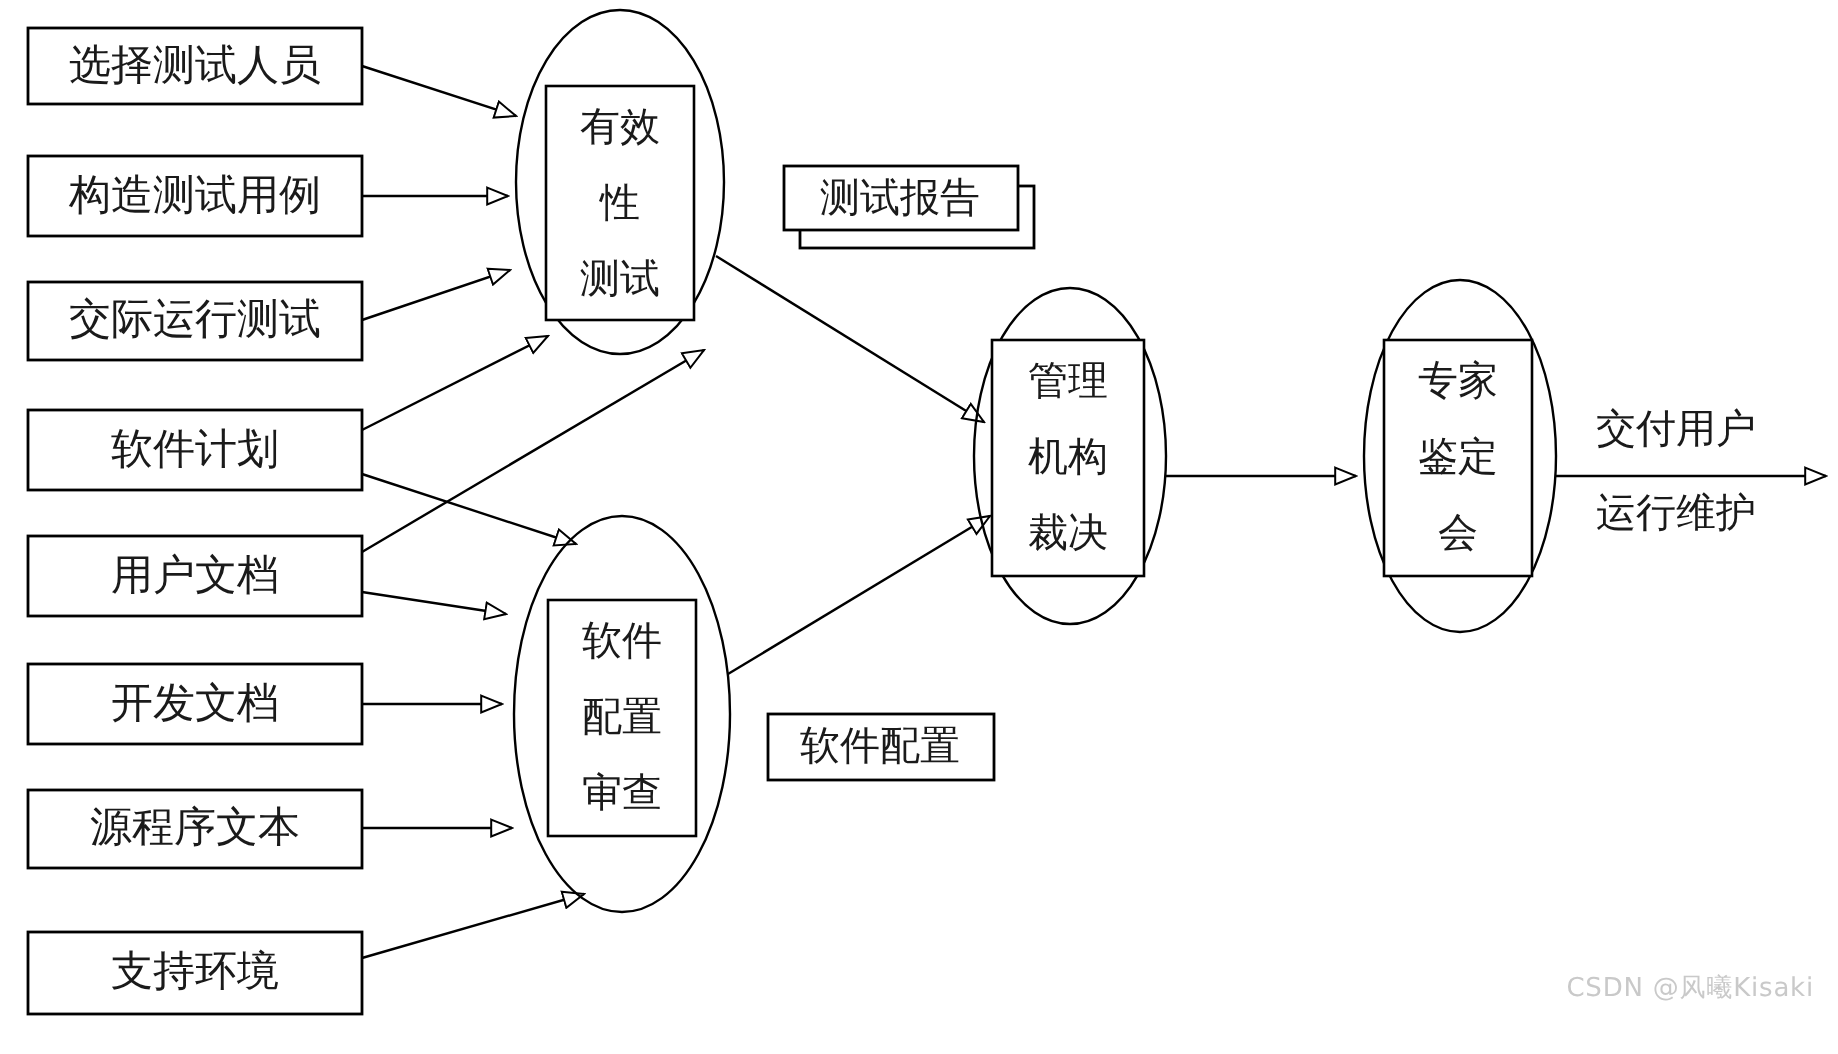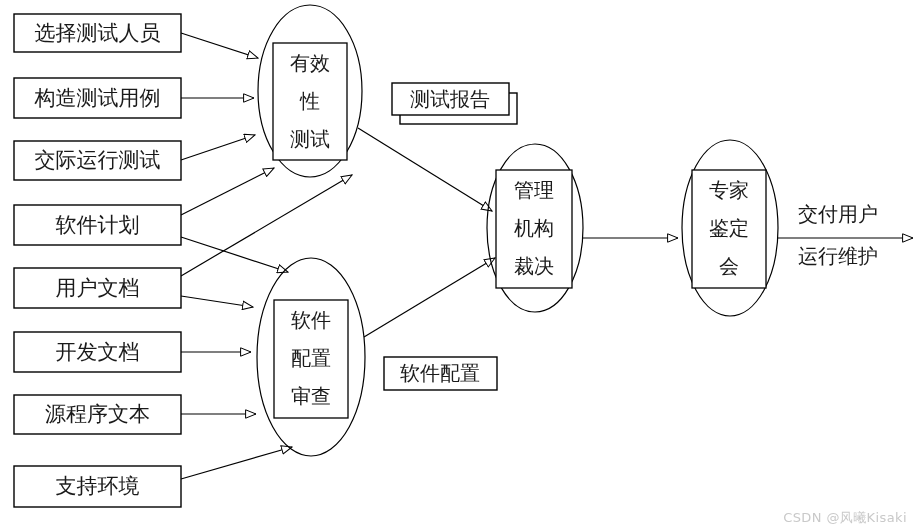--- a/index.html
+++ b/index.html
@@ -80,21 +80,21 @@
   .output-text {
     font-family: "DejaVu Sans", "Liberation Sans", sans-serif;
     font-size: 20px;
     fill: #1a1a1a;
     text-anchor: start;
     white-space: pre;
   }
   .watermark {
     position: absolute;
     right: 12px;
-    bottom: 0;
+    bottom: 24px;
     font-family: "DejaVu Sans", "Liberation Sans", sans-serif;
     font-size: 13px;
     color: #c9c9c9;
     letter-spacing: 0.4px;
     user-select: none;
     margin-top: 48px;
   }
 </style>
 </head>
 <body>

